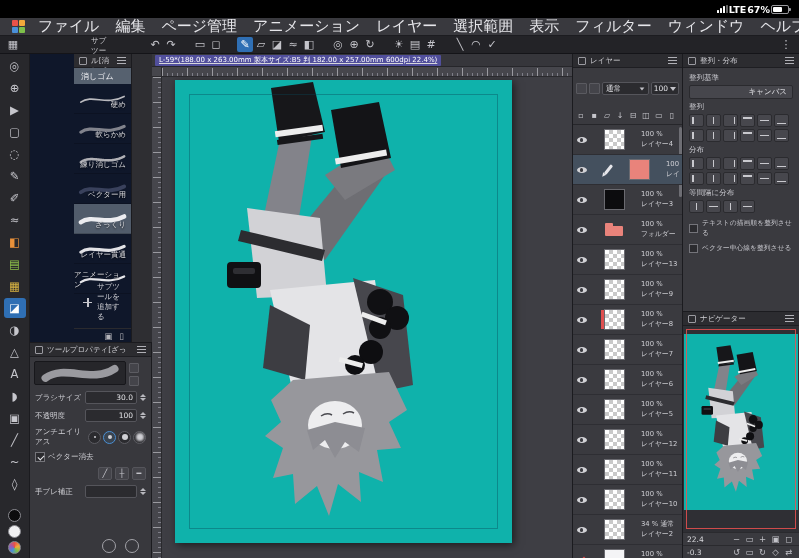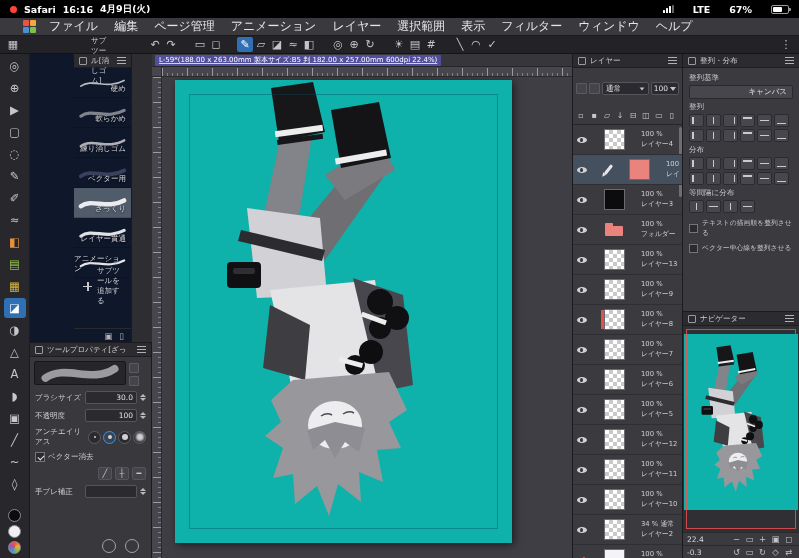--- a/index.html
+++ b/index.html
@@ -6,32 +6,32 @@
   *{box-sizing:border-box;}
   #app{position:relative;width:799px;height:558px;background:#2e2e32;overflow:hidden;
        font-family:"DejaVu Sans","Liberation Sans",sans-serif;color:#d6d6da;font-size:9px;
        -webkit-font-smoothing:antialiased;}
 
   
   .statusbar{position:absolute;top:0;left:0;right:0;height:18px;background:#000;display:flex;
              align-items:center;padding:0 10px;font-size:9.5px;color:#fff;gap:7px;}
   .rec-dot{width:7px;height:7px;border-radius:50%;background:#ff453a;}
   .sb-left{display:flex;align-items:center;gap:7px;font-weight:bold;}
-  .sb-right{margin-left:auto;display:flex;align-items:center;gap:19px;font-weight:bold;}
+  .sb-right{margin-left:auto;display:flex;align-items:center;gap:1px;font-weight:bold;}
   .signal{display:flex;align-items:flex-end;gap:1px;height:8px;}
   .signal i{display:block;width:2px;background:#fff;border-radius:0.5px;}
   .signal i:nth-child(1){height:3px;}.signal i:nth-child(2){height:5px;}
   .signal i:nth-child(3){height:7px;}.signal i:nth-child(4){height:8px;opacity:.4;}
   .battery{width:18px;height:9px;border:1px solid #9a9a9e;border-radius:2px;position:relative;padding:1px;}
   .battery i{display:block;height:100%;width:67%;background:#fff;border-radius:1px;}
   .battery:after{content:"";position:absolute;right:-3px;top:2px;width:2px;height:3px;background:#9a9a9e;border-radius:0 1px 1px 0;}
 
   
   .menubar{position:absolute;top:18px;left:0;right:0;height:18px;background:#39393e;display:flex;
-           align-items:center;font-size:12px;color:#e6e6ea;padding-left:21px;border-bottom:1px solid #1c1c20;}
+           align-items:center;font-size:15px;color:#e6e6ea;padding-left:10px;border-bottom:1px solid #1c1c20;}
   .app-logo{width:13px;height:13px;display:grid;grid-template-columns:6px 6px;gap:1px;margin:0 5px 0 2px;}
   .app-logo i{display:block;border-radius:1px;}
   .app-logo i:nth-child(1){background:#e8524a;}.app-logo i:nth-child(2){background:#f2a93b;}
   .app-logo i:nth-child(3){background:#4a90d9;}.app-logo i:nth-child(4){background:#7ec04a;}
   .menu-item{padding:0 8px;white-space:nowrap;}
 
   
   .topbar{position:absolute;top:36px;left:0;right:0;height:18px;background:#232327;display:flex;
           align-items:center;padding:0 5px;border-bottom:1px solid #141418;font-size:11px;color:#c4c4ca;}
   .tb-icon{width:16px;height:15px;line-height:15px;text-align:center;border-radius:2px;flex:0 0 auto;}
@@ -214,26 +214,20 @@
   .nav-val{width:20px;flex:0 0 auto;}
   .nav-ico{width:13px;height:12px;line-height:12px;text-align:center;font-size:8.5px;color:#c2c2c8;flex:0 0 auto;}
   .nav-spacer{flex:1;}
 </style>
 </head>
 <body>
 
 <div id="app">
 
   <div class="statusbar">
-    <div class="sb-left">
-      <span class="rec-dot"></span>
-      <span>Safari</span>
-      <span>16:16</span>
-      <span>4月9日(火)</span>
-    </div>
     <div class="sb-right">
       <span class="signal">
           <i></i>
           <i></i>
           <i></i>
           <i></i>
         </span>
       <span>LTE</span>
       <span>67%</span>
       <span class="battery">
@@ -366,20 +360,21 @@
         <span class="sw sw-wheel"></span>
       </div>
   </div>
 
   <div class="subtool">
     <div class="panel-head">
       <span class="ph-square"></span>
       <span>サブツール[消しゴム]</span>
       <span class="ph-menu"></span>
     </div>
+    <div class="subtool-group">消しゴム</div>
     <div>
 
         <div class="subtool-item">
           <svg viewBox="0 0 80 22">
             <path d="M6,16 C24,3 46,22 74,7" class="s-thin"></path>
           </svg>
           <span class="subtool-label">硬め</span>
         </div>
 
         <div class="subtool-item">

